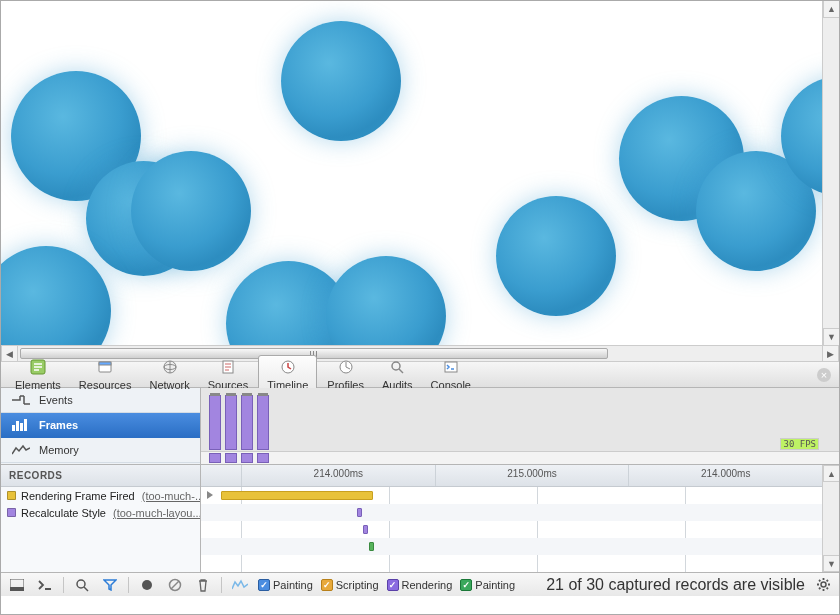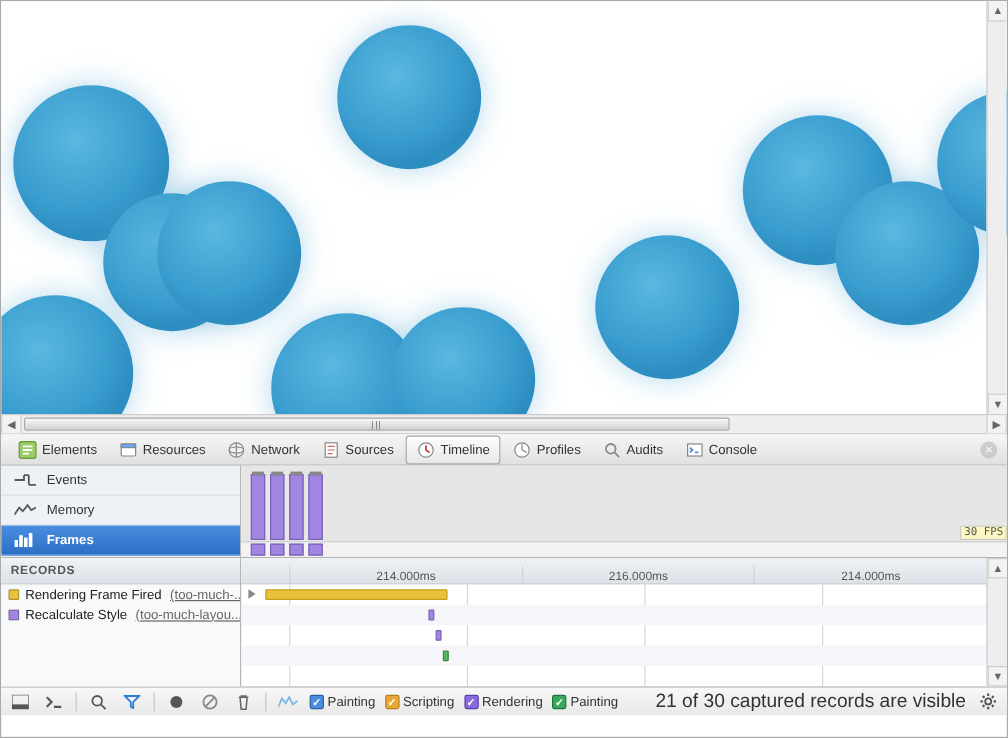--- a/index.html
+++ b/index.html
@@ -12,47 +12,47 @@
 .vscroll .up { border-top: none; border-right: none; }
 .vscroll .down { position: absolute; bottom: 0; width: 100%; border-bottom: none; border-right: none; }
 
 .hscroll { height: 17px; background: #eee; border-top: 1px solid #ccc; border-bottom: 1px solid #ccc; display: flex; align-items: center; }
 .hscroll .left, .hscroll .right { width: 17px; height: 100%; display: flex; align-items: center; justify-content: center; font-size: 9px; color: #666; background: #f2f2f2; border: 1px solid #ccc; border-top: none; border-bottom: none; }
 .hscroll .track { flex: 1; height: 100%; position: relative; }
 .hscroll .thumb { position: absolute; left: 2px; top: 2px; height: 11px; width: 588px; background: linear-gradient(#f8f8f8,#d0d0d0); border: 1px solid #aaa; border-radius: 2px; }
 .hscroll .thumb::after { content: ""; position: absolute; left: 50%; top: 2px; width: 8px; height: 7px; background: repeating-linear-gradient(90deg,#888 0 1px,transparent 1px 3px); transform: translateX(-50%); }
 
 .tabs { height: 26px; background: linear-gradient(#f6f6f6,#e0e0e0); border-bottom: 1px solid #b5b5b5; display: flex; align-items: center; padding: 0 6px; gap: 2px; position: relative; }
-.tab { display: flex; align-items: center; gap: 4px; padding: 3px 8px; cursor: pointer; color: #333; border-radius: 3px; }
+.tab { display: flex; align-items: center; gap: 4px; padding: 3px 8px; cursor: pointer; color: #333; border-radius: 3px; flex-direction: column; }
 .tab.active { background: linear-gradient(#fdfdfd,#e8e8e8); border: 1px solid #aaa; box-shadow: inset 0 1px 0 #fff; }
 .tab .ico { width: 16px; height: 16px; display: inline-block; }
 .tabs .close { position: absolute; right: 8px; width: 14px; height: 14px; border-radius: 50%; background: #ccc; color: #fff; display: flex; align-items: center; justify-content: center; font-size: 11px; cursor: pointer; }
 
 .timeline { display: flex; height: 77px; border-bottom: 1px solid #b5b5b5; }
 .sidepanel { width: 200px; background: #eef2f6; border-right: 1px solid #b5b5b5; }
 .siderow { height: 25px; display: flex; align-items: center; gap: 8px; padding: 0 10px; border-bottom: 1px solid #d5dde5; cursor: pointer; color: #333; }
 .siderow.active { background: linear-gradient(#4a8de0,#2b6fc5); color: #fff; font-weight: bold; border-bottom: 1px solid #2b6fc5; }
 .siderow .sico { width: 20px; display: inline-flex; justify-content: center; }
 .overview { flex: 1; position: relative; background: #e6e6e6; }
 .overview .ruler { position: absolute; bottom: 0; left: 0; right: 0; height: 13px; background: #f3f3f3; border-top: 1px solid #ccc; }
-.fpslabel { position: absolute; right: 0; bottom: 14px; font-size: 9px; font-family: monospace; background: #fef9c3; border: 1px solid #ccc; padding: 0 2px; color: #555; }
+.fpslabel { position: absolute; right: 20px; bottom: 14px; font-size: 9px; font-family: monospace; background: #bef264; border: 1px solid #ccc; padding: 0 2px; color: #555; }
 .ovbars { position: absolute; left: 8px; top: 4px; bottom: 14px; display: flex; gap: 4px; align-items: flex-end; }
 .ovbar { width: 12px; background: #a285e0; border: 1px solid #7960b8; position: relative; }
 .ovbar .top { position: absolute; top: -3px; left: 0; right: 0; height: 3px; background: #888; }
 .ovbars-small { position: absolute; left: 8px; bottom: 1px; display: flex; gap: 4px; }
 .ovbars-small div { width: 12px; height: 10px; background: #a285e0; border: 1px solid #7960b8; }
 
 .records { display: flex; height: 107px; }
 .rec-side { width: 200px; border-right: 1px solid #b5b5b5; background: #f7f9fb; }
 .rec-header { height: 22px; background: linear-gradient(#eef1f5,#dde2e8); border-bottom: 1px solid #c5cad0; display: flex; align-items: center; padding: 0 8px; font-weight: bold; color: #555; font-size: 10px; letter-spacing: 0.5px; }
 .rec-row { height: 17px; display: flex; align-items: center; padding: 0 6px; gap: 5px; font-size: 11px; overflow: hidden; white-space: nowrap; color: #222; }
 .rec-row .sw { width: 9px; height: 9px; border-radius: 1px; flex-shrink: 0; border: 1px solid rgba(0,0,0,0.25); }
 .rec-row .link { text-decoration: underline; color: #666; margin-left: 2px; }
 .rec-chart { flex: 1; position: relative; overflow: hidden; }
-.rec-chart-head { height: 22px; background: linear-gradient(#eef1f5,#dde2e8); border-bottom: 1px solid #c5cad0; display: flex; align-items: flex-end; }
+.rec-chart-head { height: 22px; background: linear-gradient(#eef1f5,#dde2e8); border-bottom: 1px solid #c5cad0; display: flex; }
 .rec-chart-head .col { flex: 1; border-left: 1px solid #ccd2d8; display: flex; align-items: flex-start; justify-content: center; padding-top: 3px; font-size: 10px; color: #555; position: relative; }
 .rec-chart-head .col:first-child { border-left: none; width: 40px; flex: 0 0 40px; }
 .rec-chart-body { position: relative; }
 .rec-chart-body .row { height: 17px; position: relative; }
 .rec-chart-body .row:nth-child(even) { background: #f4f6f9; }
 .rec-chart-body .bar { position: absolute; top: 4px; height: 9px; border-radius: 1px; }
 .rec-chart-body .tri { position: absolute; left: 6px; top: 4px; width: 0; height: 0; border-left: 6px solid #888; border-top: 4px solid transparent; border-bottom: 4px solid transparent; cursor: pointer; }
 .vline { position: absolute; top: 22px; bottom: 0; width: 1px; background: #d2d7dc; }
 .rec-scroll { width: 17px; border-left: 1px solid #ccc; background: #eee; position: relative; }
 .rec-scroll .up, .rec-scroll .down { height: 17px; display: flex; align-items: center; justify-content: center; font-size: 9px; color: #666; background: #f2f2f2; border: 1px solid #ccc; border-right: none; }
@@ -179,38 +179,38 @@
 <div class="timeline">
   <div class="sidepanel">
     <div class="siderow">
       <span class="sico">
           <svg width="18" height="12">
             <path d="M0 6h5M5 6h3v-4M8 2h4M12 2v8M12 10h6" stroke="#555" stroke-width="1.5" fill="none"></path>
           </svg>
         </span>
       <span>Events</span>
     </div>
-    <div class="siderow">
-      <span class="sico">
-          <svg width="18" height="12">
-            <path d="M0 10l4-6 3 3 4-5 3 4 4-2" stroke="#555" stroke-width="1.5" fill="none"></path>
-          </svg>
-        </span>
-      <span>Memory</span>
-    </div>
     <div class="siderow active">
       <span class="sico">
           <svg width="18" height="12">
             <rect x="0" y="6" width="3" height="6" fill="#fff"></rect>
             <rect x="4" y="2" width="3" height="10" fill="#fff"></rect>
             <rect x="8" y="4" width="3" height="8" fill="#fff"></rect>
             <rect x="12" y="0" width="3" height="12" fill="#fff"></rect>
           </svg>
         </span>
       <span>Frames</span>
+    </div>
+    <div class="siderow">
+      <span class="sico">
+          <svg width="18" height="12">
+            <path d="M0 10l4-6 3 3 4-5 3 4 4-2" stroke="#555" stroke-width="1.5" fill="none"></path>
+          </svg>
+        </span>
+      <span>Memory</span>
     </div>
   </div>
   <div class="overview">
     <div class="ovbars">
       <div class="ovbar" style="height:55px;">
           <div class="top"></div>
         </div>
       <div class="ovbar" style="height:55px;">
           <div class="top"></div>
         </div>
@@ -244,21 +244,21 @@
     <div class="rec-row">
       <span class="sw" style="background:#a285e0"></span>
       <span>Recalculate Style</span>
       <span class="link">(too-much-layou...</span>
     </div>
   </div>
   <div class="rec-chart">
     <div class="rec-chart-head">
       <div class="col"></div>
       <div class="col">214.000ms</div>
-      <div class="col">216.000ms</div>
+      <div class="col">215.000ms</div>
       <div class="col">214.000ms</div>
     </div>
     <div class="vline" style="left:40px"></div>
     <div class="vline" style="left:188px"></div>
     <div class="vline" style="left:336px"></div>
     <div class="vline" style="left:484px"></div>
     <div class="rec-chart-body">
       <div class="row">
         <div class="tri"></div>
         <div class="bar" style="left:20px; width:152px; background:#e8c23a; border:1px solid #c8a020;"></div>

